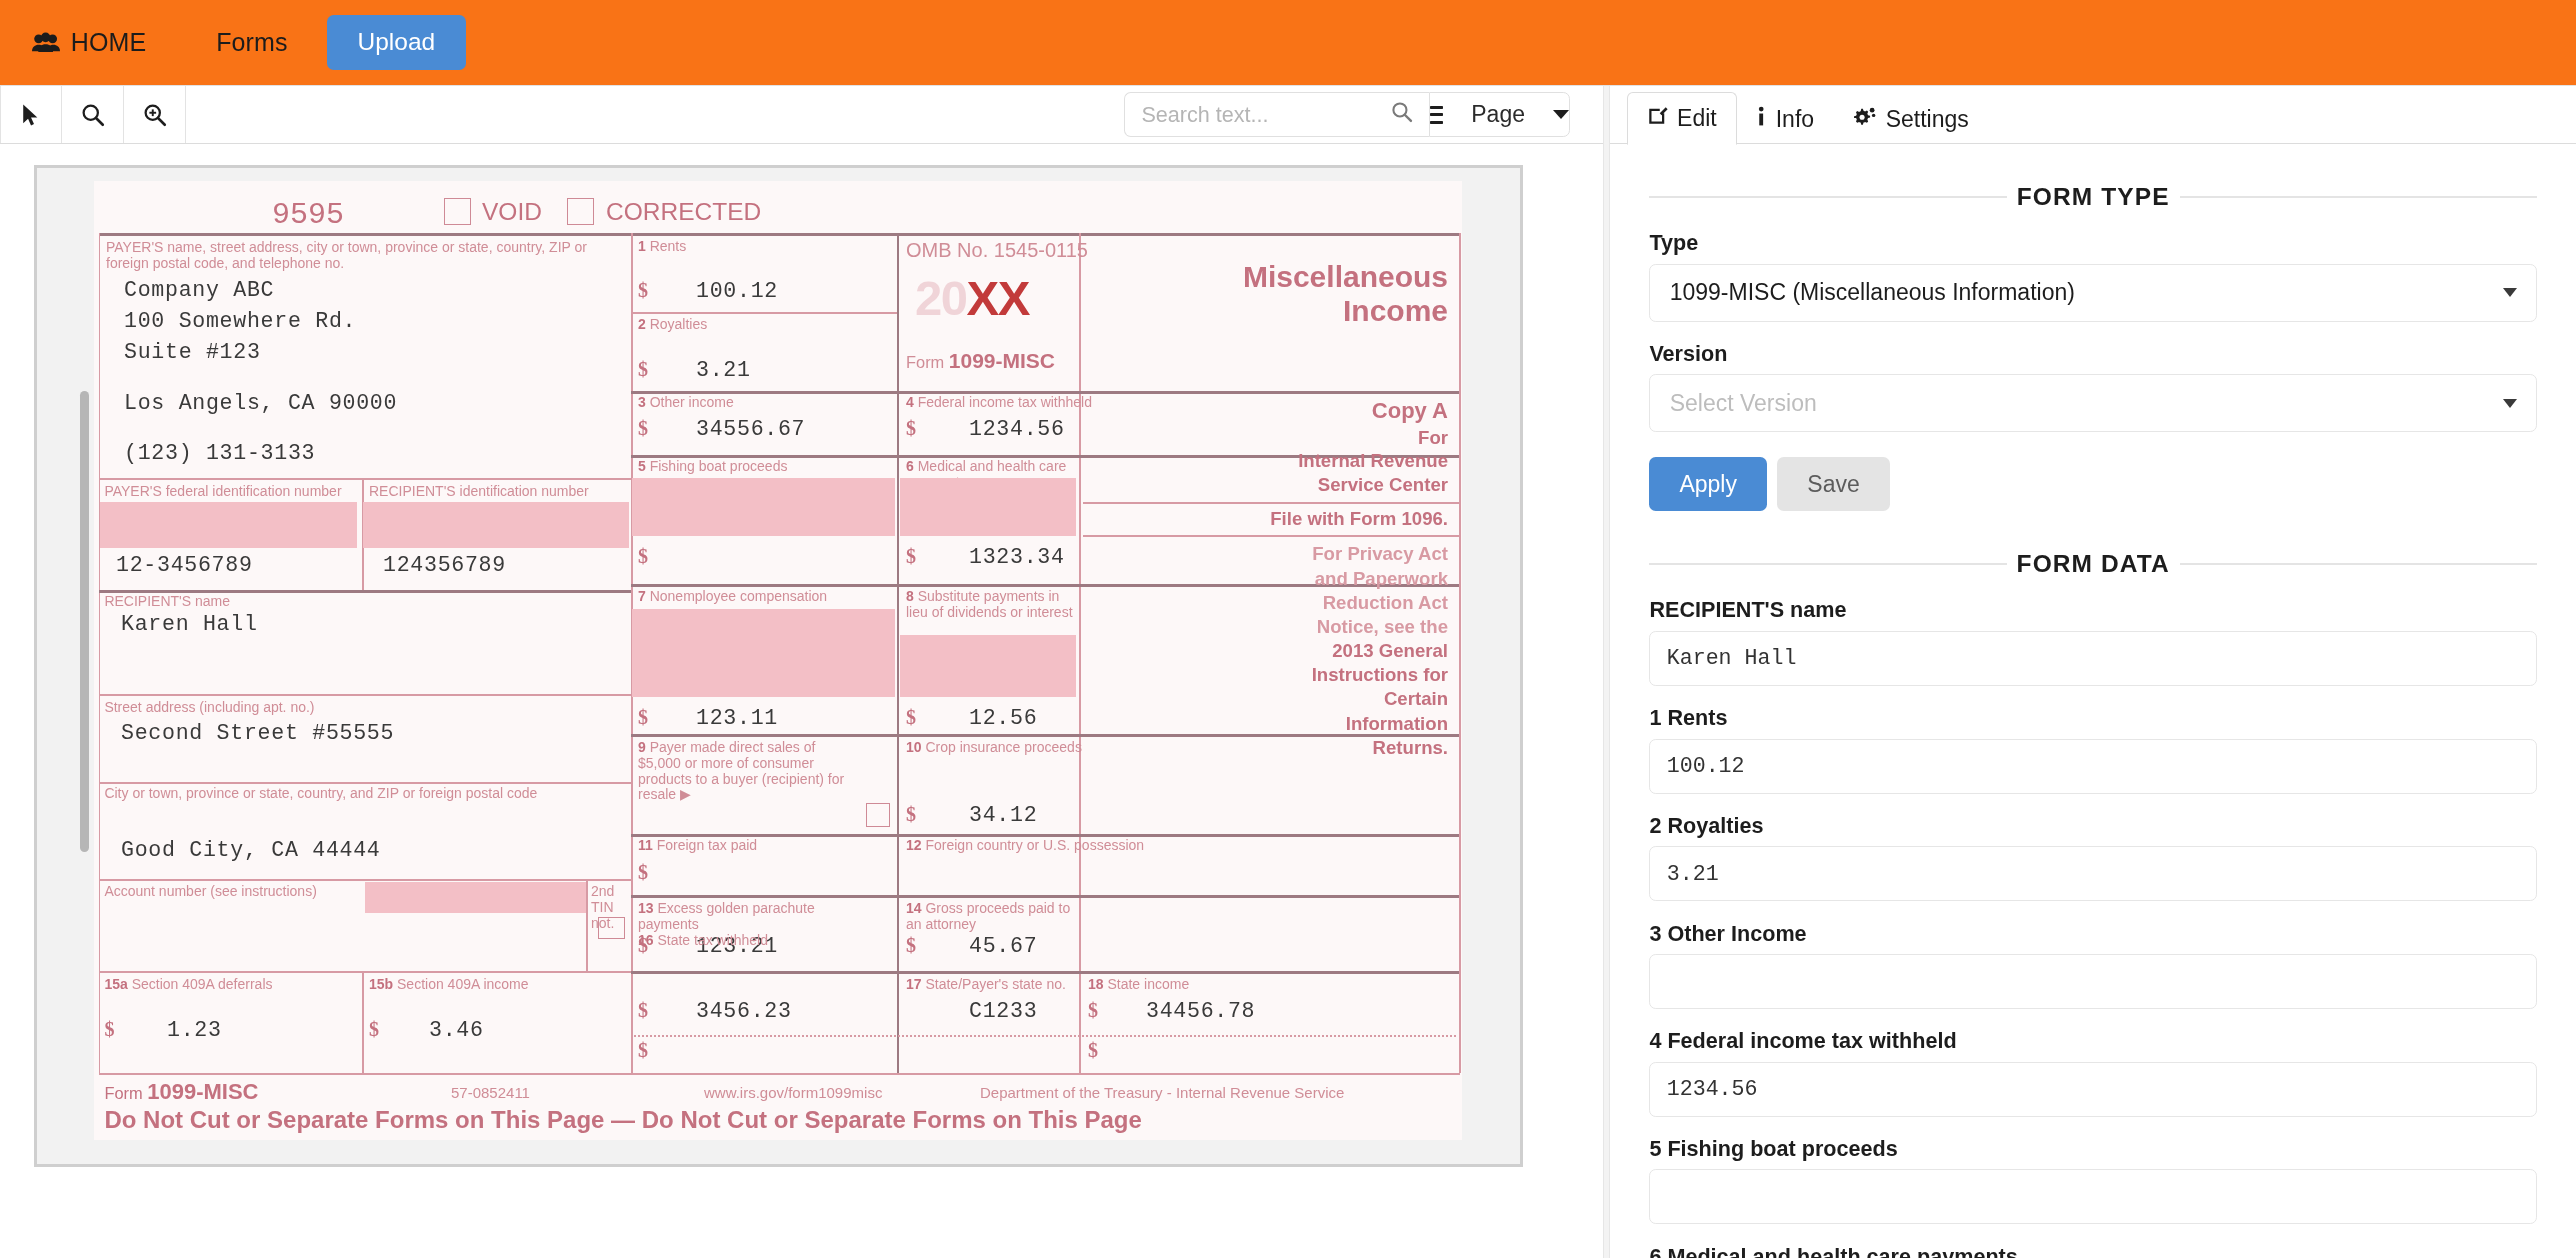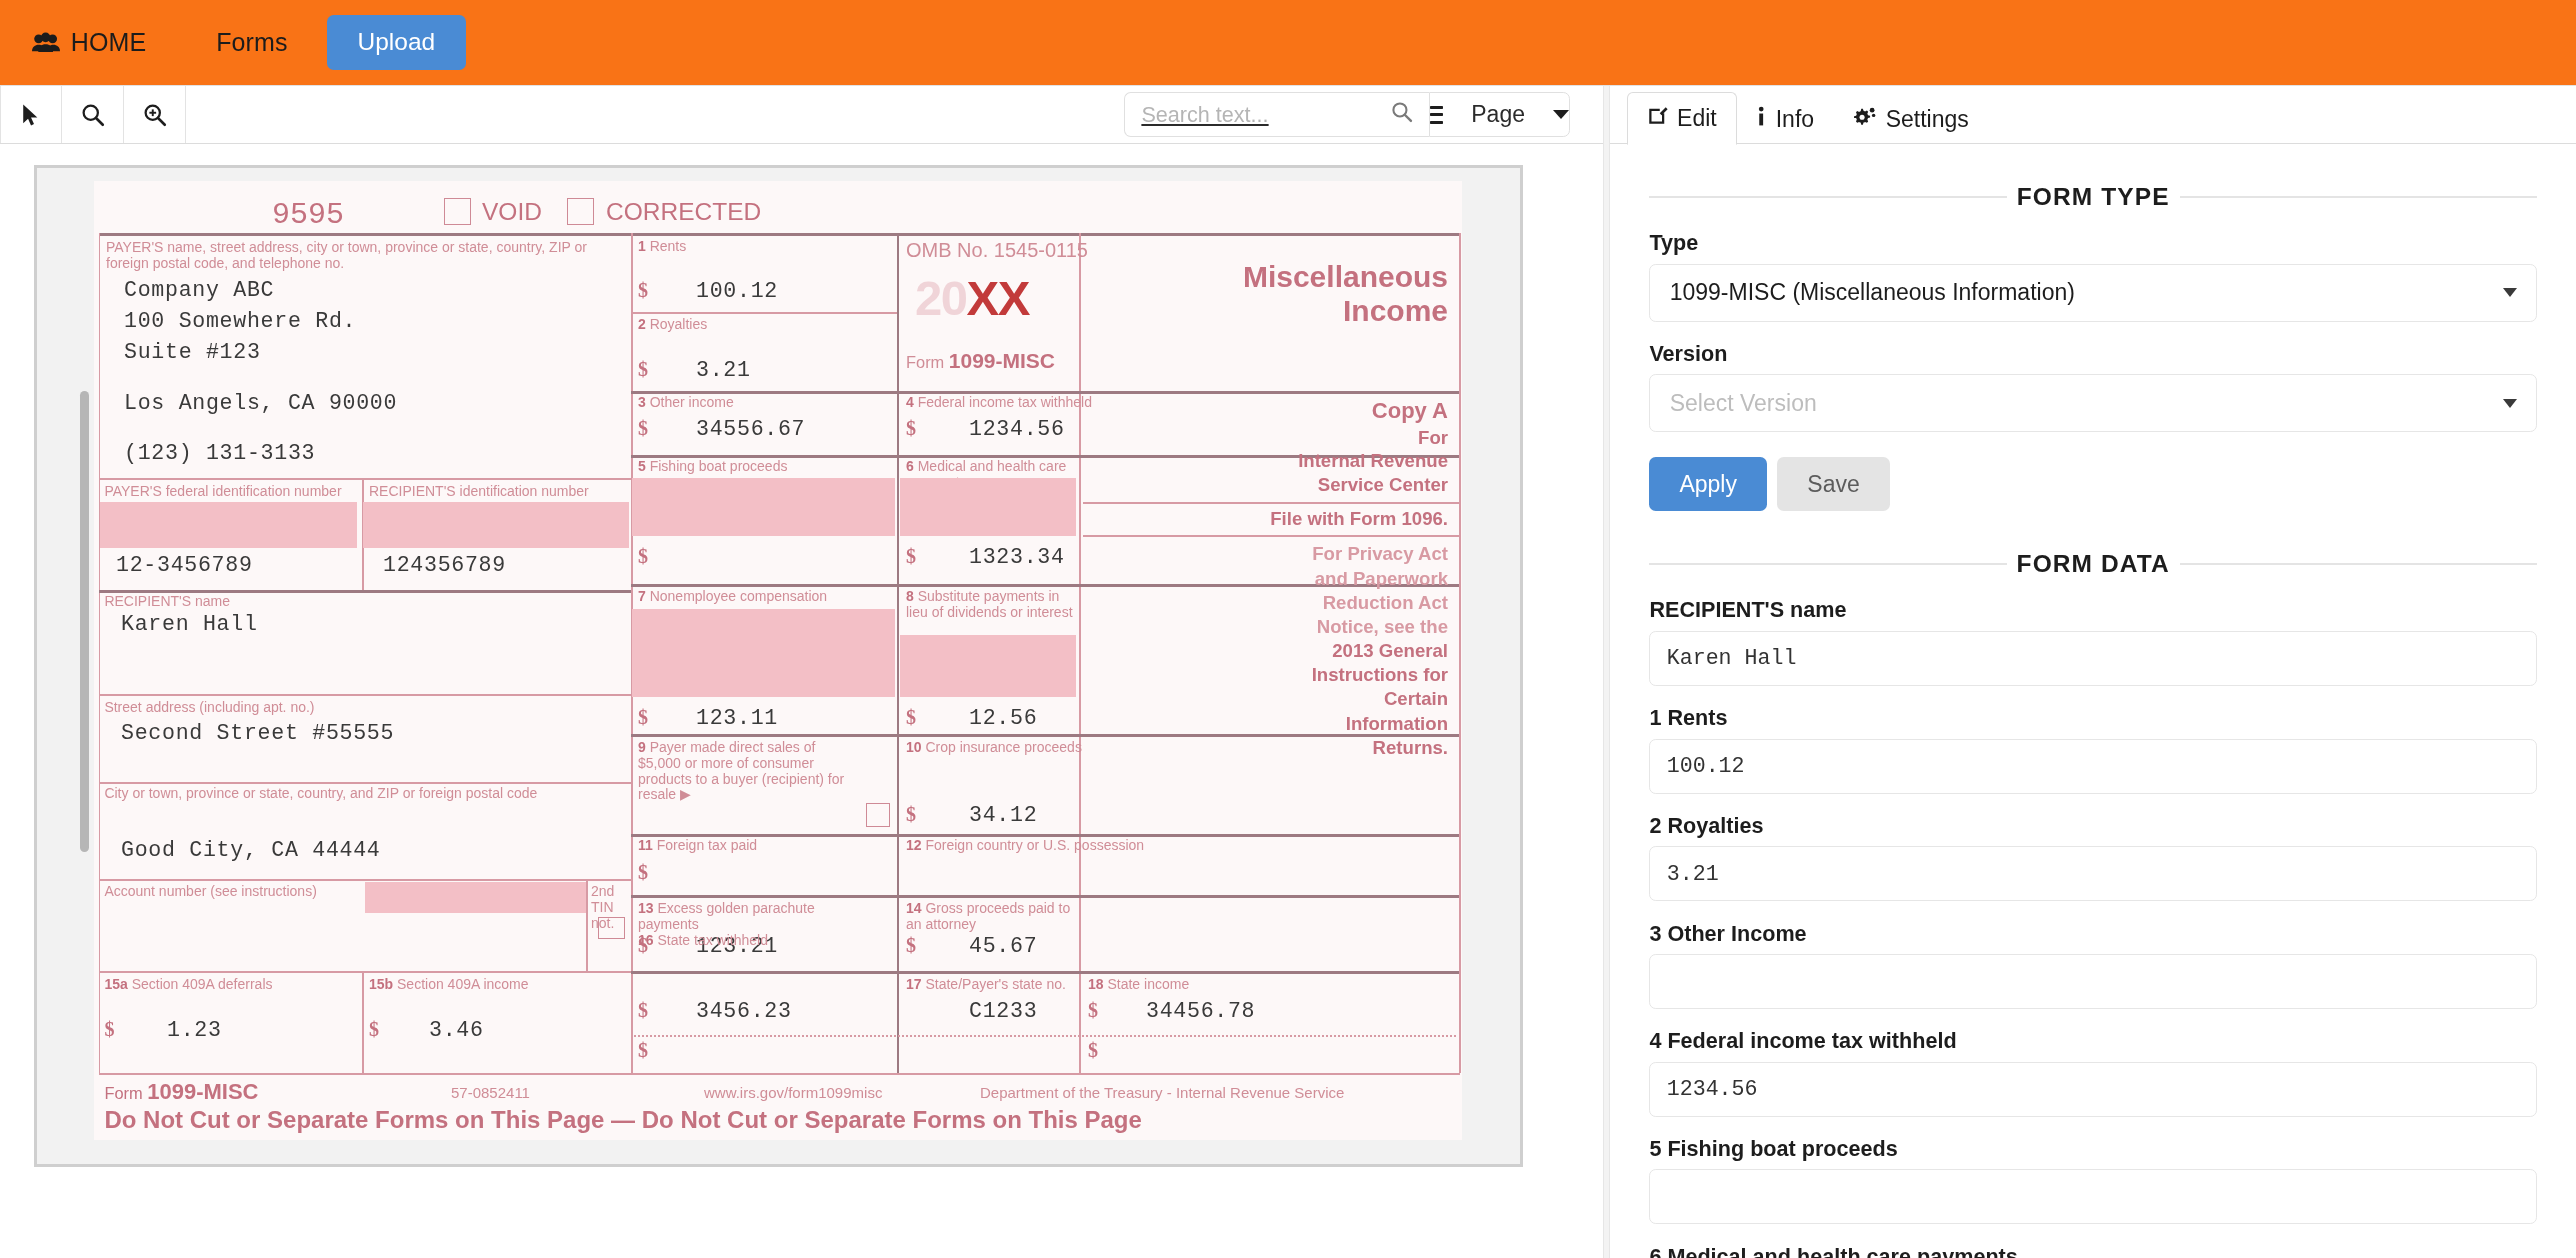--- a/index.html
+++ b/index.html
@@ -77,21 +77,20 @@
   .tool-btn:first-child { border-left:1.5px solid #e3e3e3; }
   .tool-spacer { flex:1; }
   .tb-search {
     width:305px;
     border:1.5px solid #e0e0e0;
     border-right:none;
     border-radius:6.7px 0 0 6.7px;
     display:flex; align-items:center;
     padding:0 16.4px;
     margin:6px 0 6px 0;
-    text-decoration:underline;
   }
   .tb-search .ph { color:#b5b5b5; font-size:21.6px; flex:1; }
   .tb-page {
     width:141px;
     border:1.5px solid #e0e0e0;
     border-radius:0 6.7px 6.7px 0;
     display:flex; align-items:center; justify-content:center;
     gap:28px;
     margin:6px 33px 6px 0;
     cursor:pointer;

